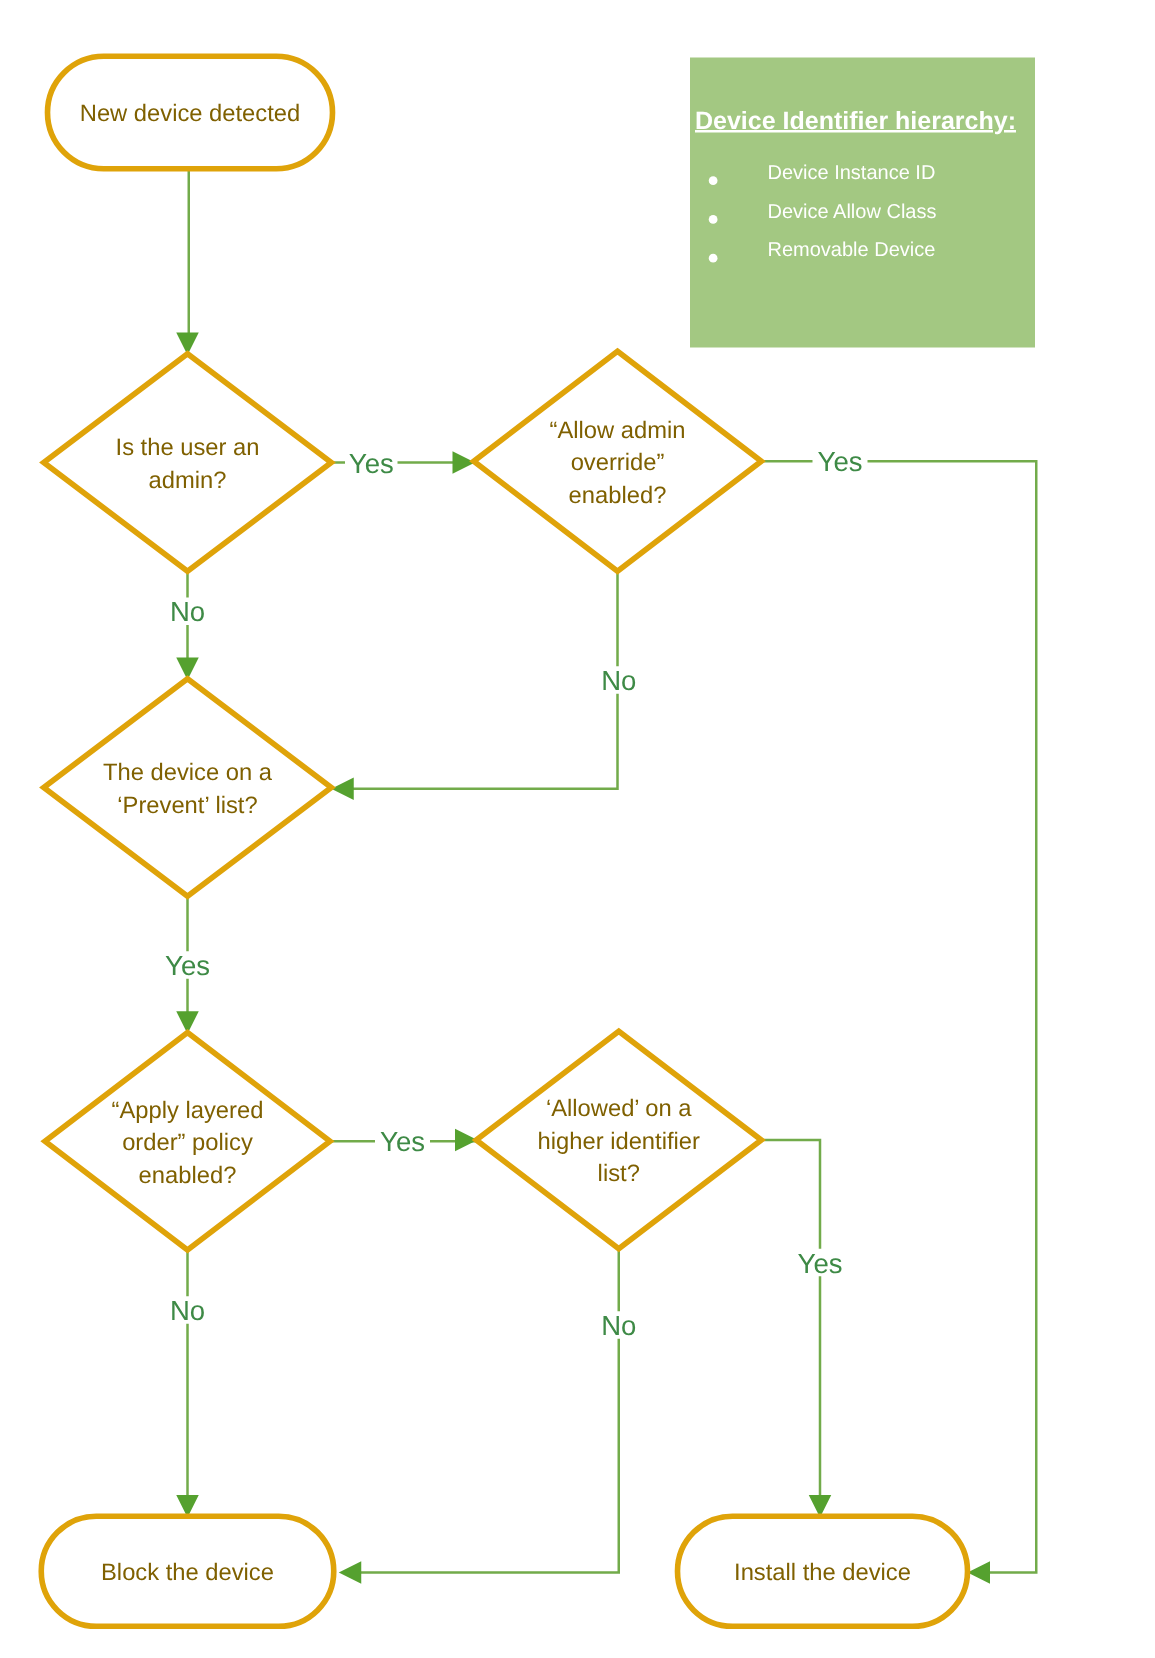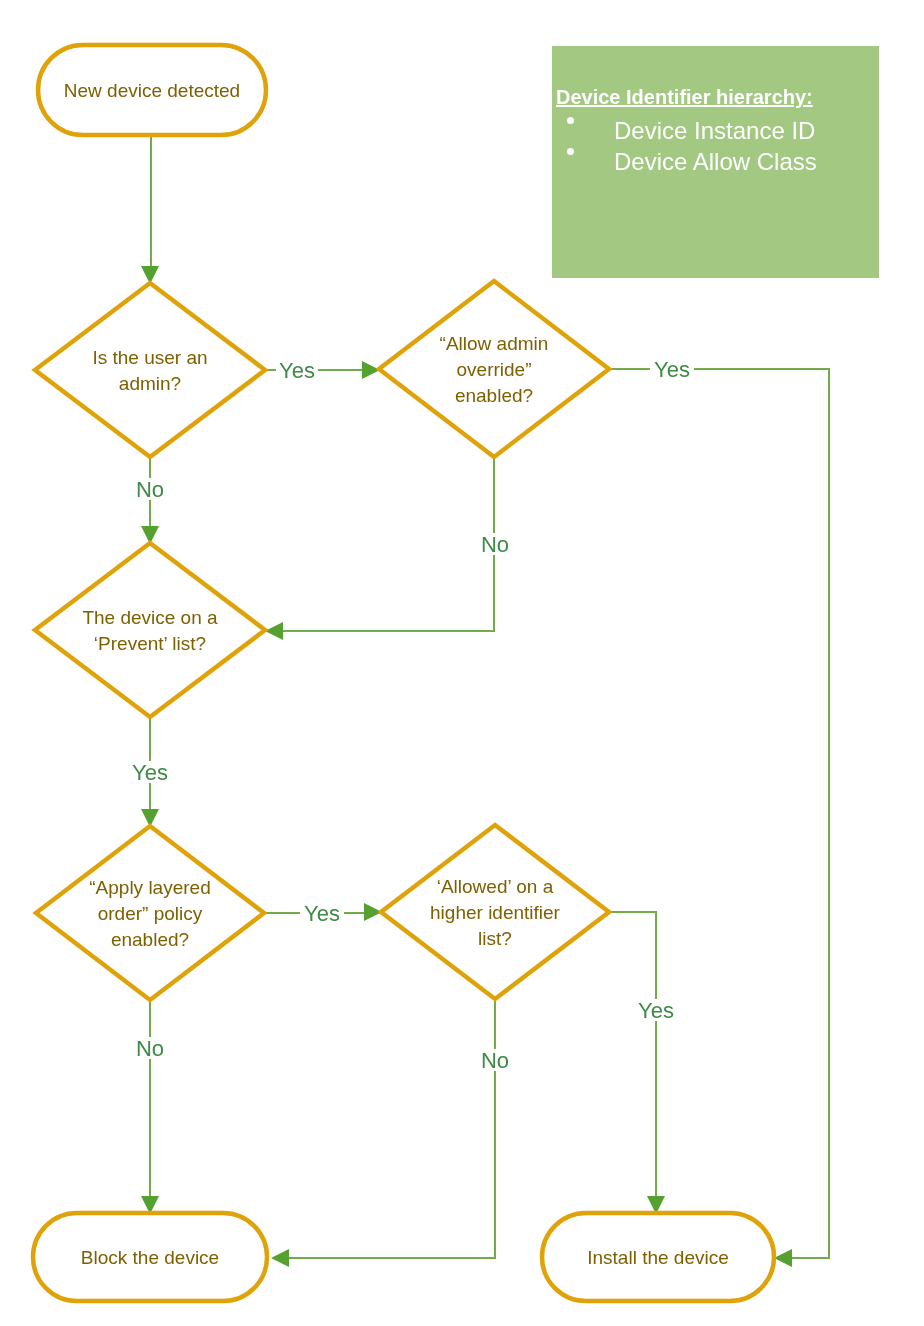--- a/index.html
+++ b/index.html
@@ -23,30 +23,30 @@
   .node-label{
     fill:var(--node-text);font-size:19px;text-anchor:middle;
     font-family:"Liberation Sans", sans-serif;
   }
   .edge-label{
     fill:var(--edge-label);font-size:22px;text-anchor:middle;
     font-family:"Liberation Sans", sans-serif;
   }
   .label-bg{fill:#FFFFFF;}
   .info-box{
-    position:absolute;left:552px;top:46px;width:327px;height:232px;
+    position:absolute;left:552px;top:46px;width:276px;height:232px;
     background:var(--info-bg);color:var(--info-text);box-sizing:border-box;
     padding:40px 6px 0 4px;
   }
   .info-title{
     font-size:20px;font-weight:bold;text-decoration:underline;
     margin:0 0 8px 0;
   }
   .info-list{list-style:none;margin:0;padding:0;}
-  .info-list li{display:flex;align-items:flex-start;height:31px;font-size:24px;}
+  .info-list li{display:flex;align-items:flex-end;height:31px;font-size:16px;}
   .bullet-dot{
     width:7px;height:7px;border-radius:50%;background:var(--info-text);
     margin-left:11px;margin-right:40px;flex:0 0 auto;
   }
 </style>
 </head>
 <body>
 
 <div class="canvas">
 
@@ -131,16 +131,20 @@
     <p class="info-title">Device Identifier hierarchy:</p>
     <ul class="info-list">
       <li>
           <span class="bullet-dot"></span>
           <span>Device Instance ID</span>
         </li>
       <li>
           <span class="bullet-dot"></span>
           <span>Device Allow Class</span>
         </li>
+      <li>
+          <span class="bullet-dot"></span>
+          <span>Removable Device</span>
+        </li>
     </ul>
   </div>
 
 </div>
 
 </body></html>

